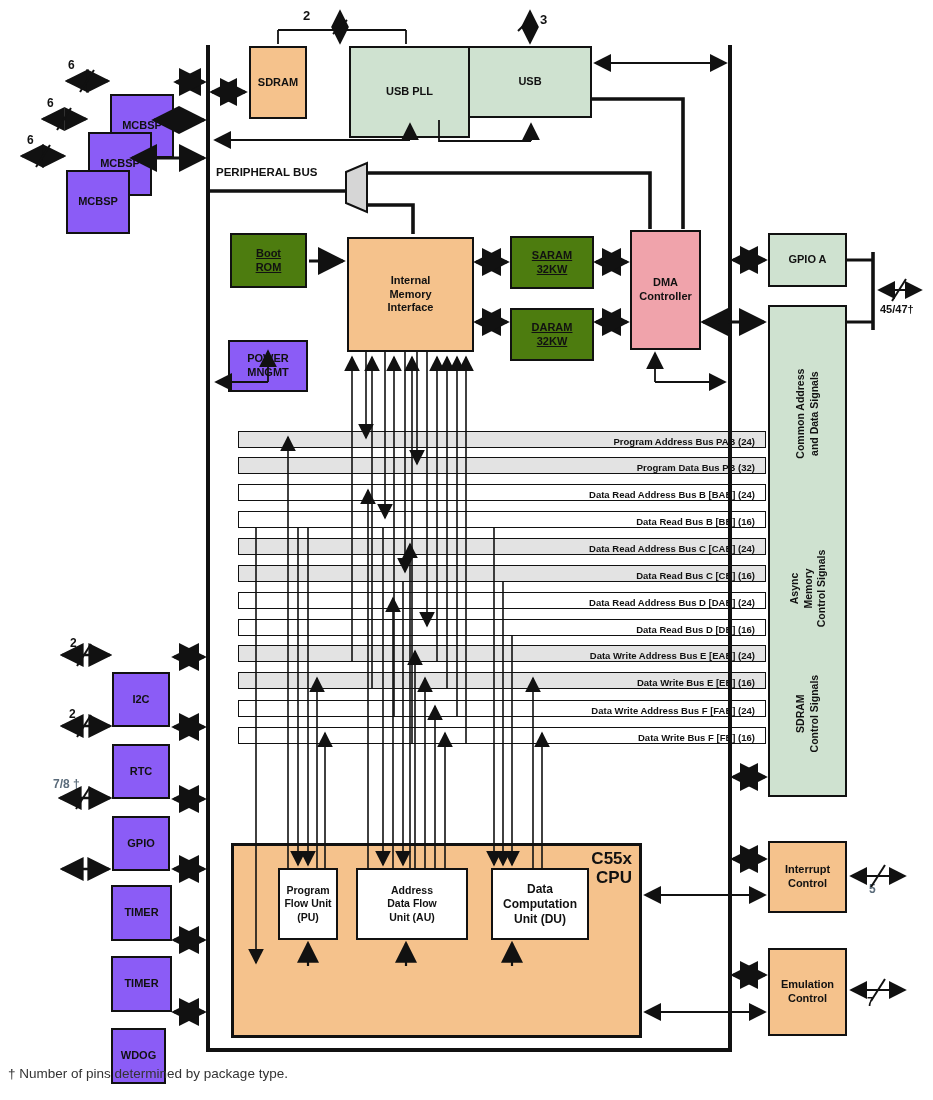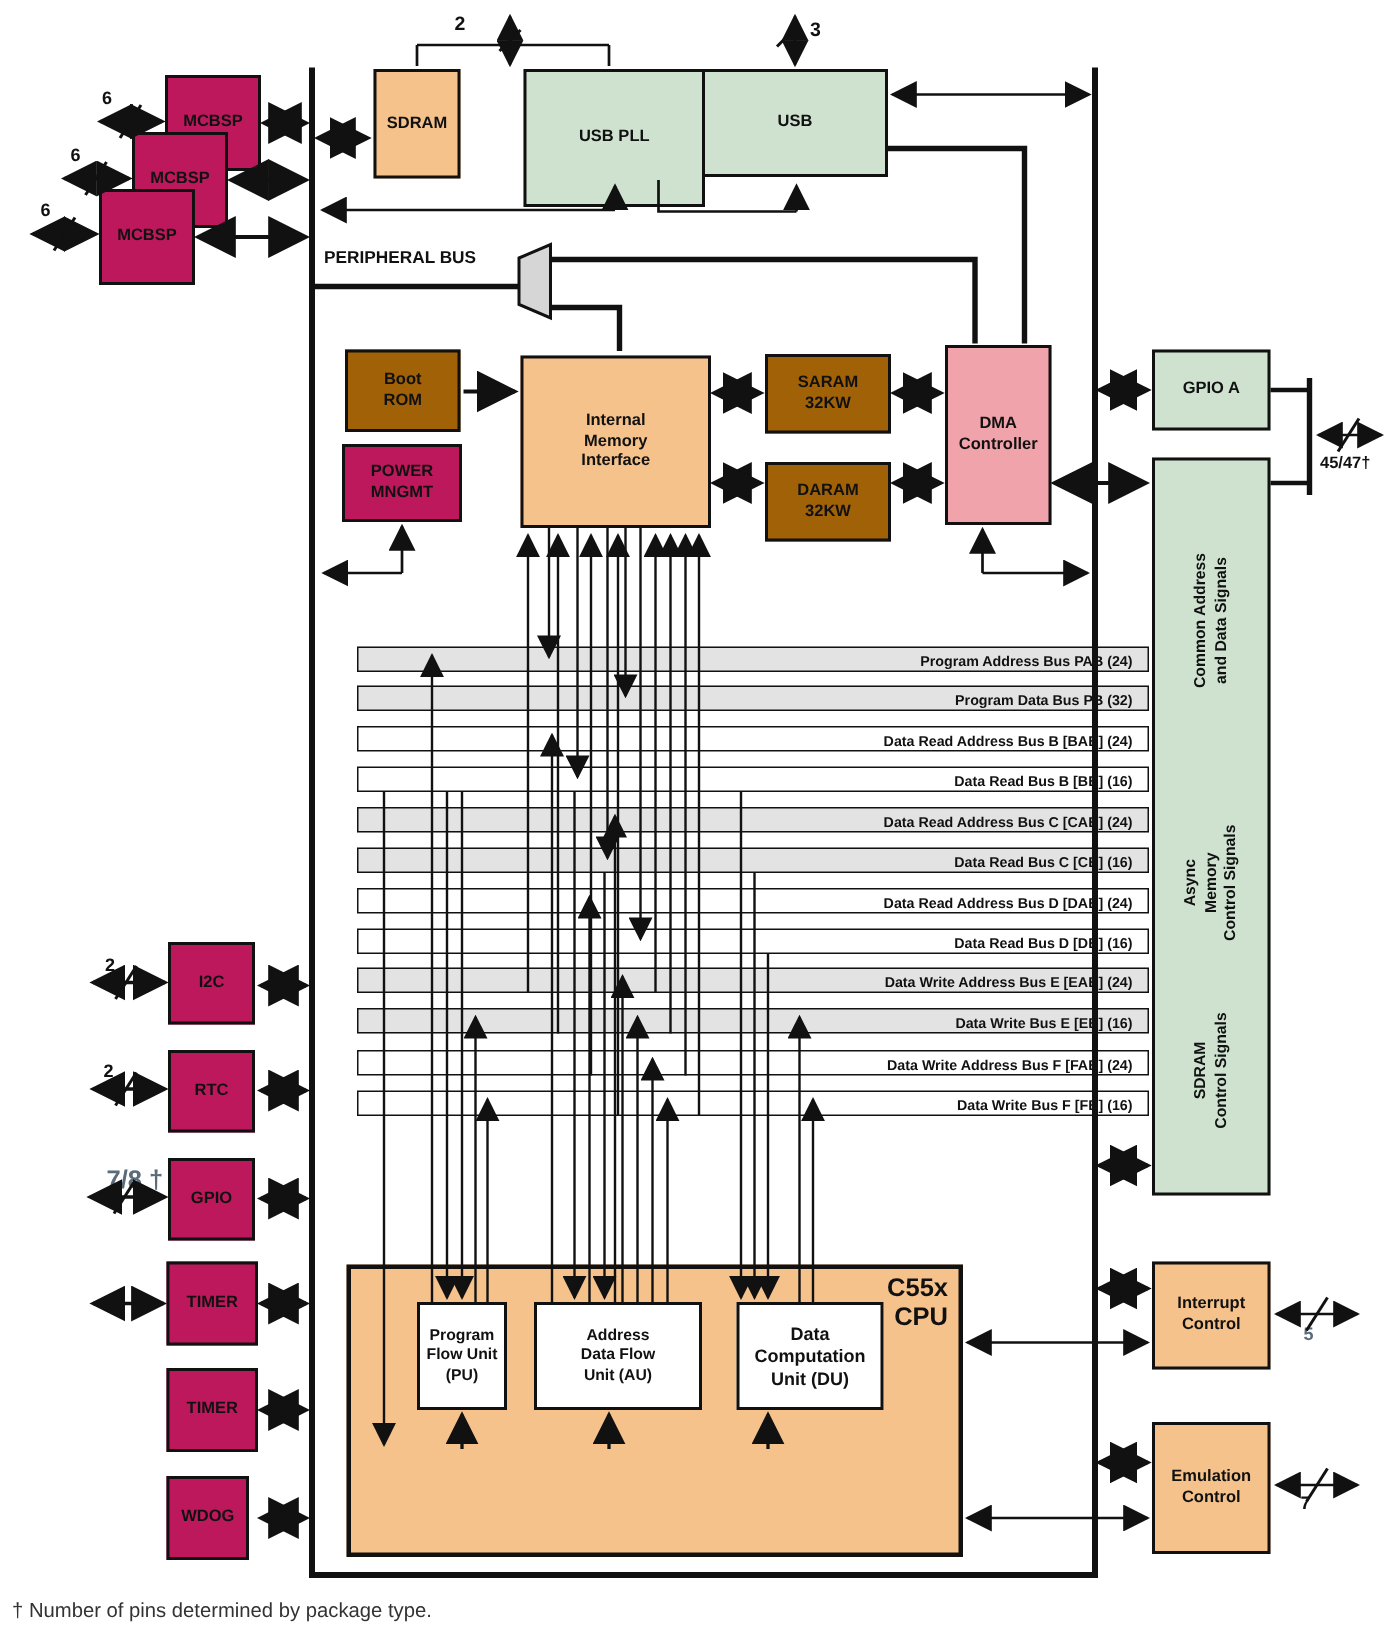--- a/index.html
+++ b/index.html
@@ -1,24 +1,24 @@
 <!DOCTYPE html>
 <html><head>
 <meta charset="utf-8">
 <style>
   html,body{margin:0;padding:0;background:#fff;}
   #stage{position:relative;width:933px;height:1100px;background:#fff;
          font-family:"Liberation Sans",sans-serif;color:#111;overflow:hidden;}
   .blk{position:absolute;box-sizing:border-box;border:2px solid #111;
        display:flex;align-items:center;justify-content:center;text-align:center;
        font-weight:bold;font-size:11px;line-height:1.25;white-space:pre-line;z-index:2;}
-  .gray{background:#be185d;}
+  .gray{background:#8b5cf6;margin-top:44px;}
   .orange{background:#f5c28c;}
   .green{background:#cfe2d0;}
-  .yellow{background:#a16207;}
+  .yellow{background:#4d7c0f;text-decoration:underline;}
   .pink{background:#f0a3ab;}
   .white{background:#ffffff;}
   .bus-bar{position:absolute;box-sizing:border-box;border:1.6px solid #111;height:17px;
            left:238px;width:528px;display:flex;align-items:flex-end;justify-content:flex-end;
            padding-right:10px;font-weight:bold;font-size:9.5px;z-index:2;}
   .bus-gray{background:#e3e3e3;}
   .bus-white{background:#ffffff;}
   .flt{position:absolute;font-weight:bold;z-index:4;white-space:pre;}
   .muted{color:#5a6b7a;}
   .rot{position:absolute;transform:rotate(-90deg);text-align:center;font-weight:bold;
@@ -122,21 +122,21 @@
 
   <div class="blk gray" style="left:112px;top:628px;width:58px;height:55px"><span>I2C</span></div>
   <div class="blk gray" style="left:112px;top:700px;width:58px;height:55px"><span>RTC</span></div>
   <div class="blk gray" style="left:112px;top:772px;width:58px;height:55px"><span>GPIO</span></div>
   <div class="blk gray" style="left:111px;top:841px;width:61px;height:56px"><span>TIMER</span></div>
   <div class="blk gray" style="left:111px;top:912px;width:61px;height:56px"><span>TIMER</span></div>
   <div class="blk gray" style="left:111px;top:984px;width:55px;height:56px"><span>WDOG</span></div>
 
   <div class="flt" style="left:70px;top:636px;font-size:12px">2</div>
   <div class="flt" style="left:69px;top:707px;font-size:12px">2</div>
-  <div class="flt muted" style="left:71px;top:777px;font-size:17px">7/8 †</div>
+  <div class="flt muted" style="left:53px;top:777px;font-size:12px">7/8 †</div>
 
   <div class="blk orange" style="left:231px;top:843px;width:411px;height:195px;border-width:3px"></div>
   <div id="cpu-title" style="left:552px;top:850px;width:80px">C55x
 CPU</div>
   <div class="blk white" style="left:278px;top:868px;width:60px;height:72px;font-size:10.5px"><span>Program
 Flow Unit
 (PU)</span></div>
   <div class="blk white" style="left:356px;top:868px;width:112px;height:72px;font-size:10.5px"><span>Address
 Data Flow
 Unit (AU)</span></div>

